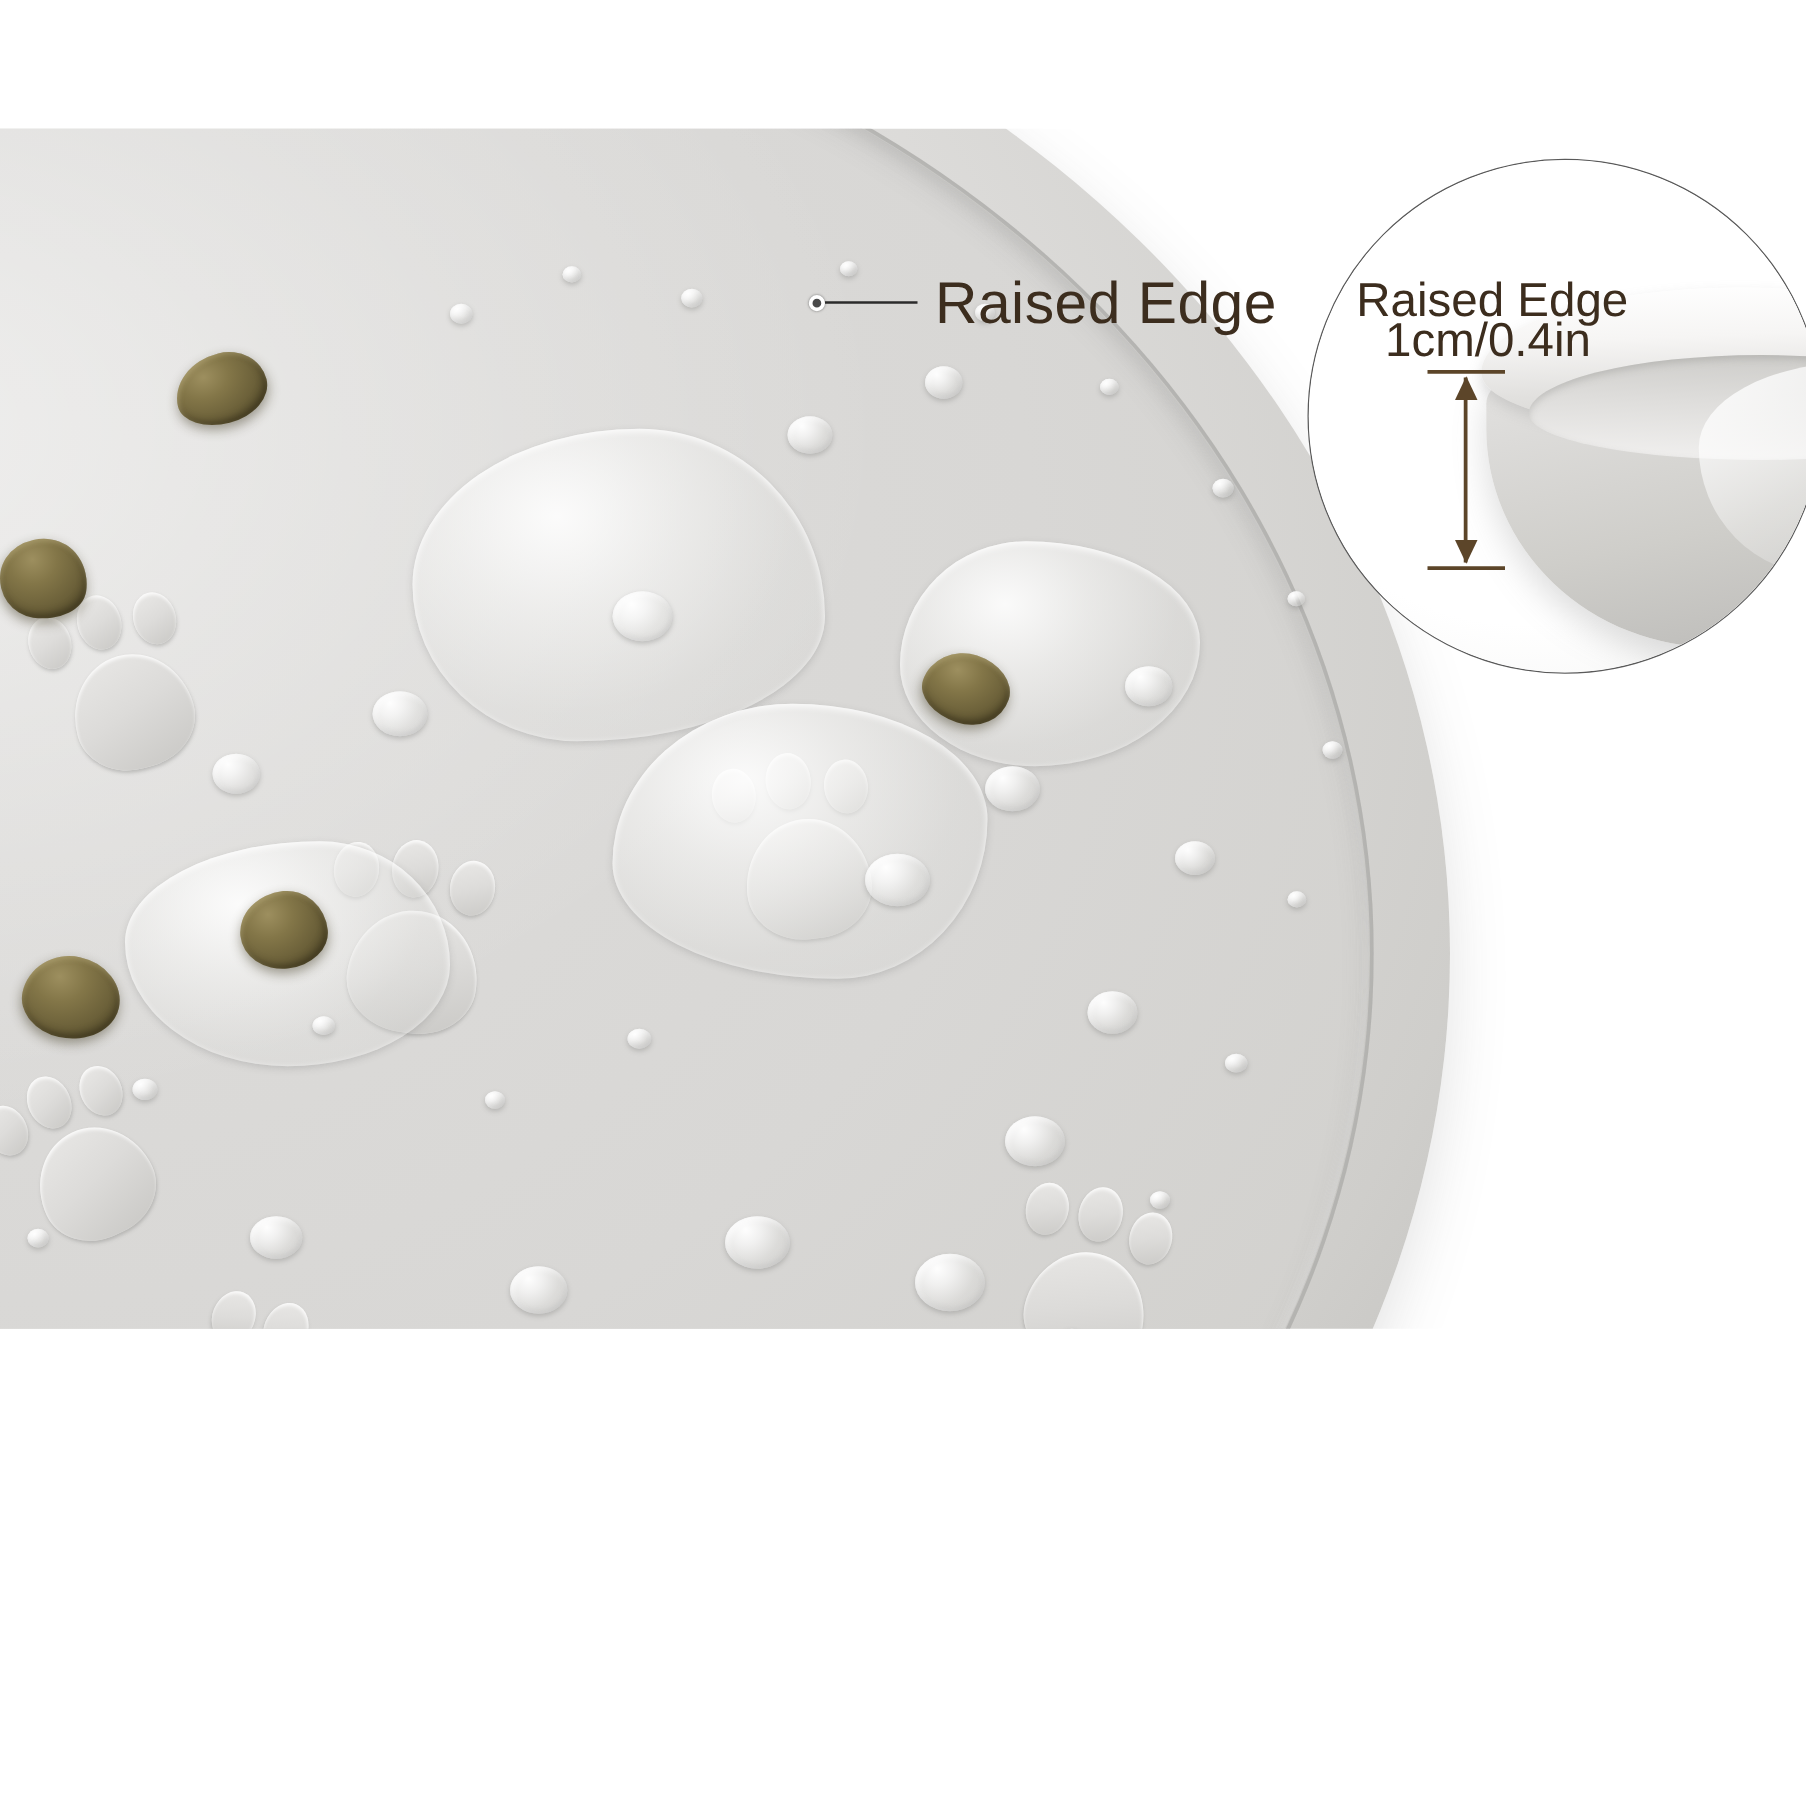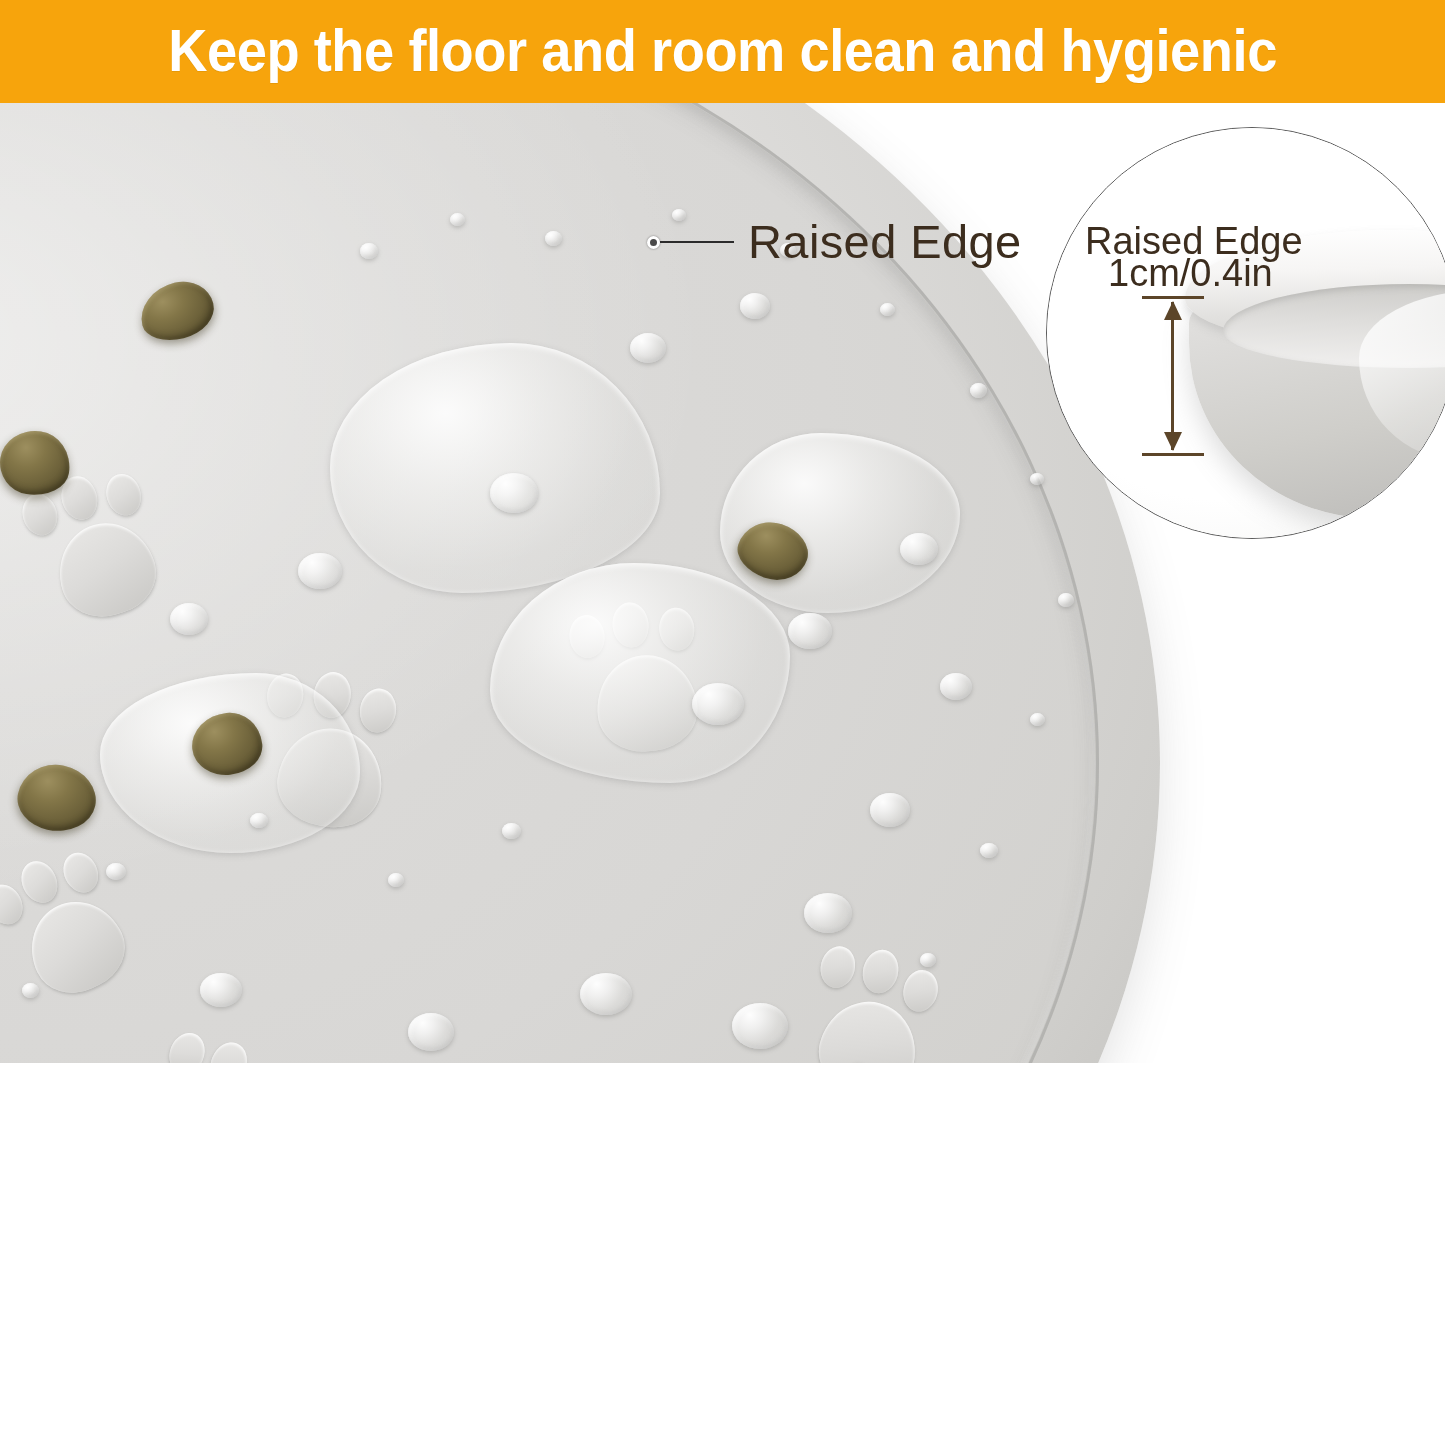--- a/index.html
+++ b/index.html
@@ -123,23 +123,20 @@
   .dim-head{position:absolute;left:22px;width:0;height:0;border-left:9px solid transparent;
      border-right:9px solid transparent;}
   #dim-head-up{top:5px;border-bottom:19px solid #5c4529;}
   #dim-head-dn{bottom:5px;border-top:19px solid #5c4529;}
 </style>
 </head>
 <body>
 
 <div id="page">
 
-  <div id="banner">
-    <div id="banner-text">Keep the floor and room clean and hygienic</div>
-  </div>
 
   <div id="photo">
 
     <div id="tray-wrap">
       <div id="tray-outer"></div>
       <div id="tray-inner"></div>
       <div id="rim-shade"></div>
       <div id="tray-sheen"></div>
       <div id="rim-gloss"></div>
 

